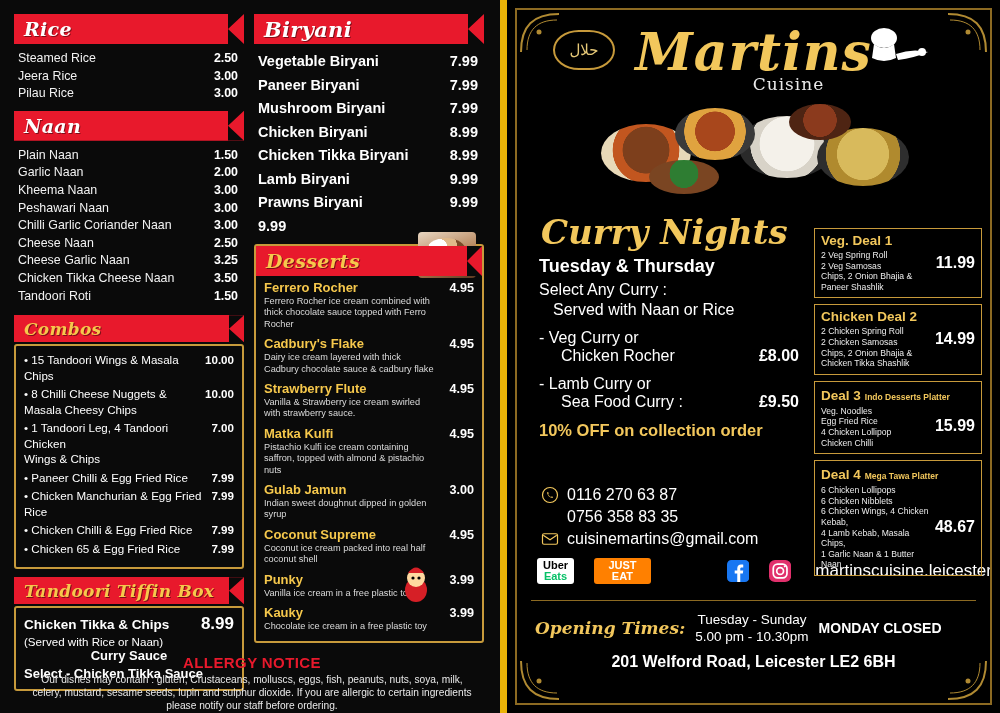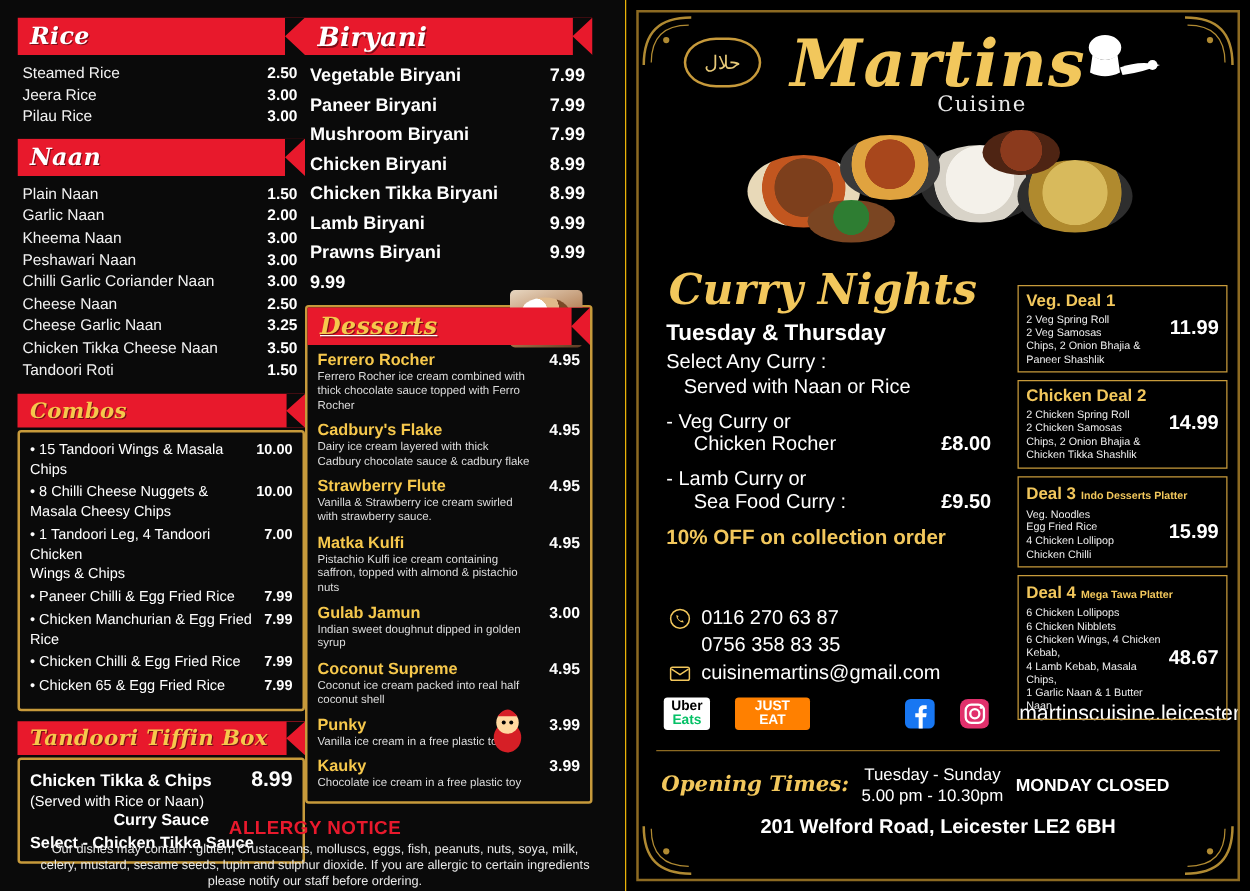--- a/index.html
+++ b/index.html
@@ -8,21 +8,21 @@
     width:1000px; height:713px;
     background:#000;
     font-family:"Liberation Sans", sans-serif;
     color:#fff;
     overflow:hidden;
   }
   .page { position:relative; width:1000px; height:713px; background:#0a0a0a; display:flex; }
 
   
   .left { width:500px; height:713px; position:relative; padding:8px 10px 4px 14px; }
-  .col-wrap { display:flex; height:640px; }
+  .col-wrap { display:flex; gap:10px; height:640px; }
   .col { width:230px; }
 
   .ribbon {
     position:relative; height:30px; margin:6px 0 4px 0;
     background:#e8192c;
     display:flex; align-items:center;
     padding-left:10px;
     clip-path: polygon(0 0, 100% 0, 100% 100%, 0 100%, 0 100%);
   }
   .ribbon::after{
@@ -50,21 +50,21 @@
   .box { border:2px solid #c79a3b; border-radius:3px; padding:6px 8px 8px 8px; margin-top:2px; }
   .box-title-ribbon { position:relative; height:27px; background:#e8192c; display:flex; align-items:center; padding-left:10px; margin:8px 0 0 0;}
   .box-title-ribbon::after{ content:""; position:absolute; right:0; top:0; width:15px; height:100%; background:#0a0a0a; clip-path: polygon(0 0, 100% 0, 0 50%, 100% 100%, 0 100%);}
   .box-title-ribbon .ribbon-title{ font-size:17px; color:#f6c84c;}
   .combo-row { display:flex; justify-content:space-between; font-size:11.6px; line-height:15.5px; margin-bottom:3px; }
   .combo-row .nm { padding-right:6px; }
   .combo-row .pr { font-weight:bold; white-space:nowrap; }
 
   
   .dessert-panel { border:2px solid #c79a3b; border-radius:3px; padding:0 0 6px 0; margin-top:4px; position:relative;}
-  .dessert-head { position:relative; height:30px; background:#e8192c; display:flex; align-items:center; padding-left:10px;text-decoration:underline;}
+  .dessert-head { position:relative; height:30px; background:#e8192c; display:flex; align-items:center; padding-left:10px;}
   .dessert-head::after{content:""; position:absolute; right:0; top:0; width:15px; height:100%; background:#0a0a0a; clip-path: polygon(0 0, 100% 0, 0 50%, 100% 100%, 0 100%);}
   .dessert-head .ribbon-title{font-size:19px;color:#f6c84c;}
   .dessert-img {
     position:absolute; right:6px; top:-14px; width:58px; height:46px;
     background:linear-gradient(160deg,#e8d7c2,#b07a4e 60%,#5b3a22);
     border-radius:4px;
   }
   .dessert-img::after{
     content:""; position:absolute; left:8px; top:6px; width:40px; height:26px;
     background:radial-gradient(circle at 30% 40%, #fff 0 30%, #e0b98a 31% 60%, #7a4a28 61% 100%);
@@ -74,21 +74,21 @@
   .d-top { display:flex; justify-content:space-between; align-items:baseline; }
   .d-name { color:#f6c84c; font-weight:bold; font-size:13px; }
   .d-price { color:#fff; font-weight:bold; font-size:12.6px; }
   .d-desc { font-size:9.2px; line-height:11.4px; color:#dcdcdc; padding-right:40px; margin-top:1px;}
   .toy { position:absolute; width:36px; height:40px; right:48px; }
 
   .allergy-title { text-align:center; color:#e8192c; font-weight:bold; font-size:15px; letter-spacing:.4px; margin-top:6px; }
   .allergy-text { font-size:10.2px; line-height:13px; text-align:center; color:#e9e9e9; padding:2px 18px 0 18px; }
 
   
-  .right { width:500px; height:713px; position:relative; background:#000; border-left:1px solid #eab308; padding:8px; }
+  .right { width:500px; height:713px; position:relative; background:#000; border-left:7px solid #eab308; padding:8px; }
   .gold-frame { position:absolute; inset:8px; border:2px solid #8c6a22; }
   .corner { position:absolute; width:42px; height:42px; }
 
   .brand { position:relative; text-align:center; padding-top:16px; }
   .halal {
     position:absolute; left:38px; top:22px;
     width:62px; height:40px; border:2px solid #c79a3b; border-radius:50%/60%;
     display:flex; align-items:center; justify-content:center;
     font-family:"DejaVu Serif", serif; color:#e7c978; font-size:15px;
   }

